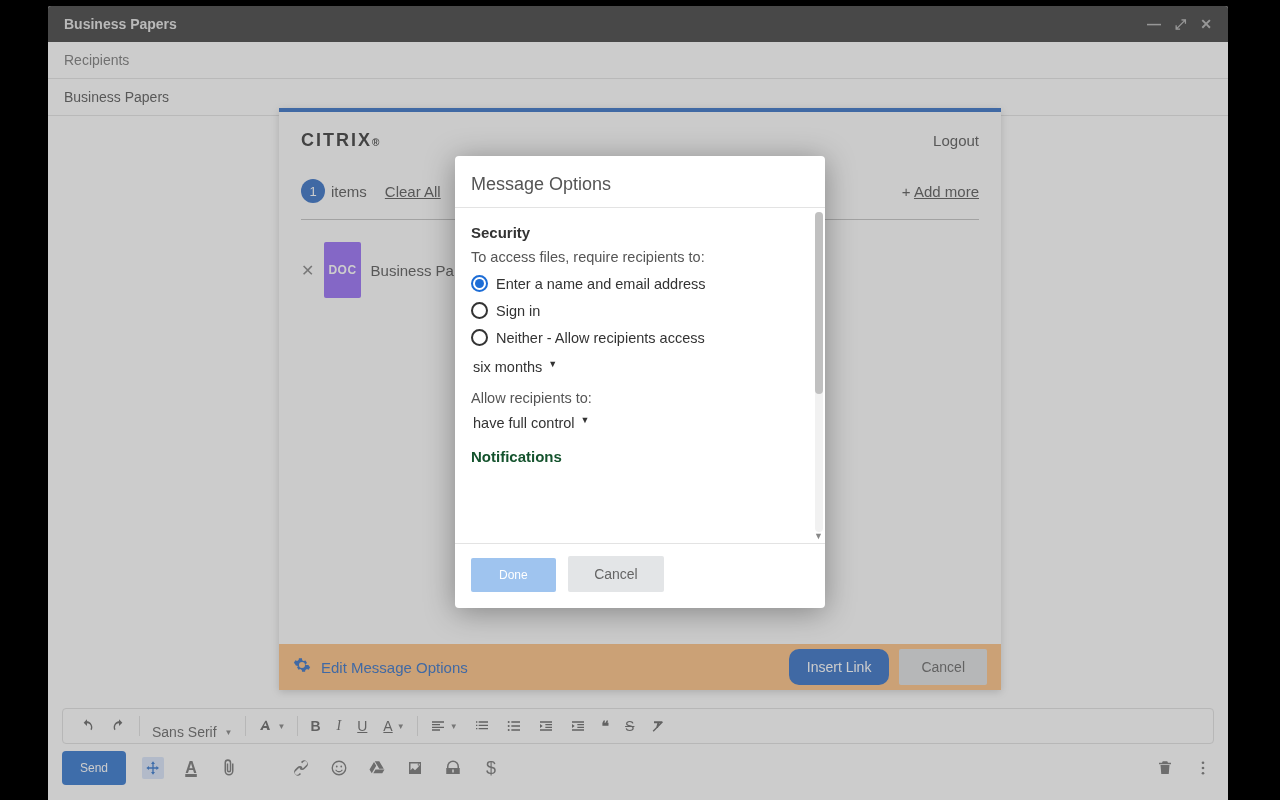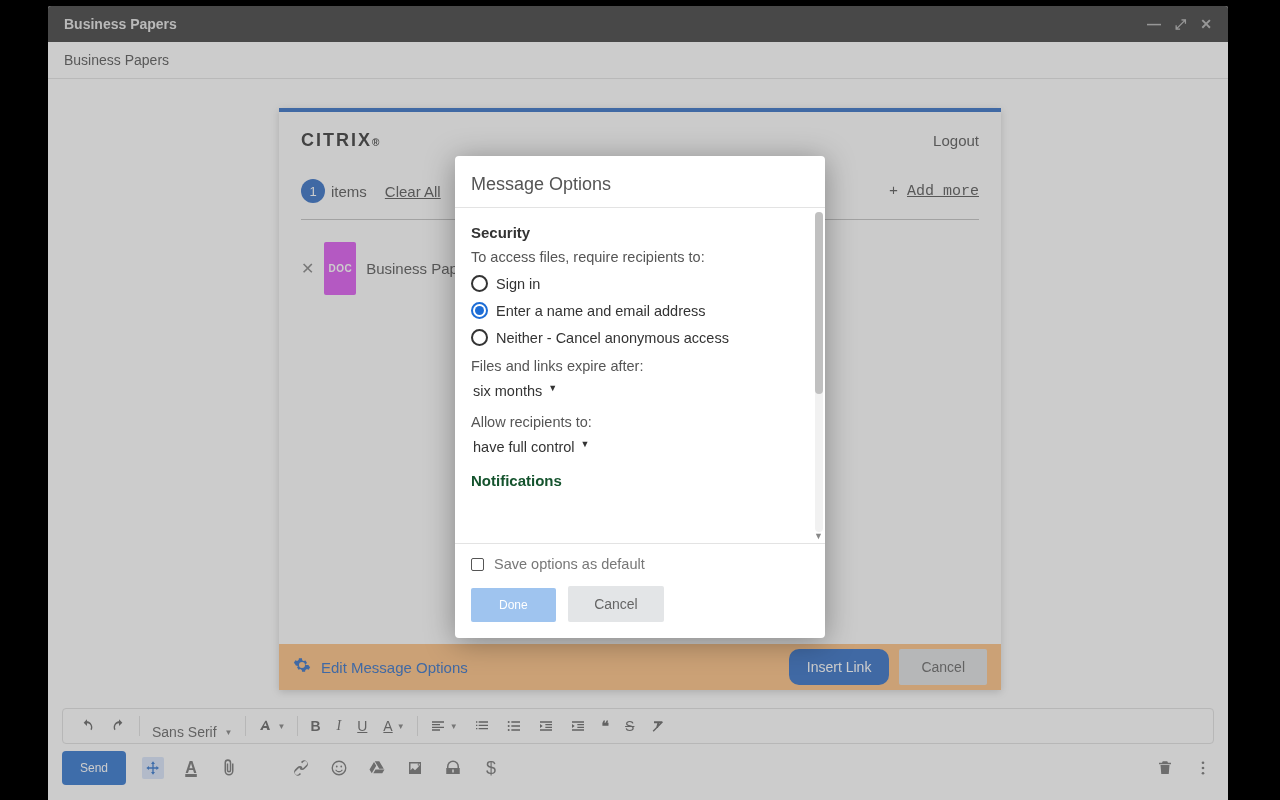--- a/index.html
+++ b/index.html
@@ -89,36 +89,36 @@
     width: 24px;
     height: 24px;
     display: inline-flex;
     align-items: center;
     justify-content: center;
     font-size: 13px;
     margin-right: 6px;
   }
   .citrix-row .clear { text-decoration: underline; margin-left: 18px; cursor: pointer;}
   .citrix-row .spacer { flex: 1; }
-  .citrix-row .addmore { color: #444; font-family: Liberation Mono, monospace; }
+  .citrix-row .addmore { color: #444; }
   .citrix-row .addmore u { cursor: pointer; }
   .citrix-hr { border: none; border-top: 1px solid #bbb; margin: 0 22px; }
   .file-row {
     display: flex;
     align-items: center;
     padding: 22px 22px;
     gap: 10px;
     font-size: 15px;
     color: #444;
   }
   .file-x { color: #777; font-size: 16px; cursor: pointer; }
   .file-icon {
-    background: #d946ef;
+    background: #8b5cf6;
     color: #fff;
-    font-size: 10px;
+    font-size: 12px;
     font-weight: bold;
     padding: 21px 4px;
     border-radius: 2px;
     letter-spacing: 0.5px;
   }
   .citrix-footer {
     position: absolute;
     bottom: 0;
     left: 0;
     right: 0;
@@ -377,20 +377,23 @@
 <div class="window">
   <div class="titlebar">
     <span>Business Papers</span>
     <div class="titlebar-spacer"></div>
     <div class="titlebar-icons">
       <span>—</span>
       <span>⤢</span>
       <span>✕</span>
     </div>
   </div>
+  <div class="field-row">
+    <span>Recipients</span>
+  </div>
   <div class="subject-row">
     <span>Business Papers</span>
   </div>
   <div class="body-area"></div>
 
   <div class="fmt-toolbar">
     <span class="tb">
       <svg class="icon-s" viewBox="0 0 24 24">
           <path d="M12 5V2L7 7l5 5V8c3 0 6 2 6 6 0 1-.3 2-.8 3l1.5 1.5C20 17 20 14 20 14c0-5-4-9-8-9z"></path>
         </svg>
@@ -558,48 +561,43 @@
   <hr class="modal-hr">
   <div class="modal-scroll">
     <div class="scroll-track"></div>
     <div class="scroll-thumb"></div>
     <div class="scroll-arrow">▼</div>
 
     <div class="sec-head">Security</div>
     <div class="sec-help">To access files, require recipients to:</div>
 
     <div class="radio-row">
-      <span class="radio"></span>
-      <span>Sign in</span>
-    </div>
-    <div class="radio-row">
       <span class="radio sel"></span>
       <span>Enter a name and email address</span>
     </div>
     <div class="radio-row">
       <span class="radio"></span>
-      <span>Neither - Cancel anonymous access</span>
+      <span>Sign in</span>
     </div>
-
-    <div class="sublabel">Files and links expire after:</div>
+    <div class="radio-row">
+      <span class="radio"></span>
+      <span>Neither - Allow recipients access</span>
+    </div>
+
     <div class="fake-select">
       <span>six months</span>
       <span class="tri">▼</span>
     </div>
 
     <div class="sublabel">Allow recipients to:</div>
     <div class="fake-select">
       <span>have full control</span>
       <span class="tri">▼</span>
     </div>
 
     <div class="notif-head">Notifications</div>
   </div>
   <hr class="modal-hr">
   <div class="modal-footer">
-    <div class="chk-row">
-      <span class="chk"></span>
-      <span>Save options as default</span>
-    </div>
     <button class="btn-done">Done</button>
     <button class="btn-cancel2">Cancel</button>
   </div>
 </div>
 
 </body></html>

